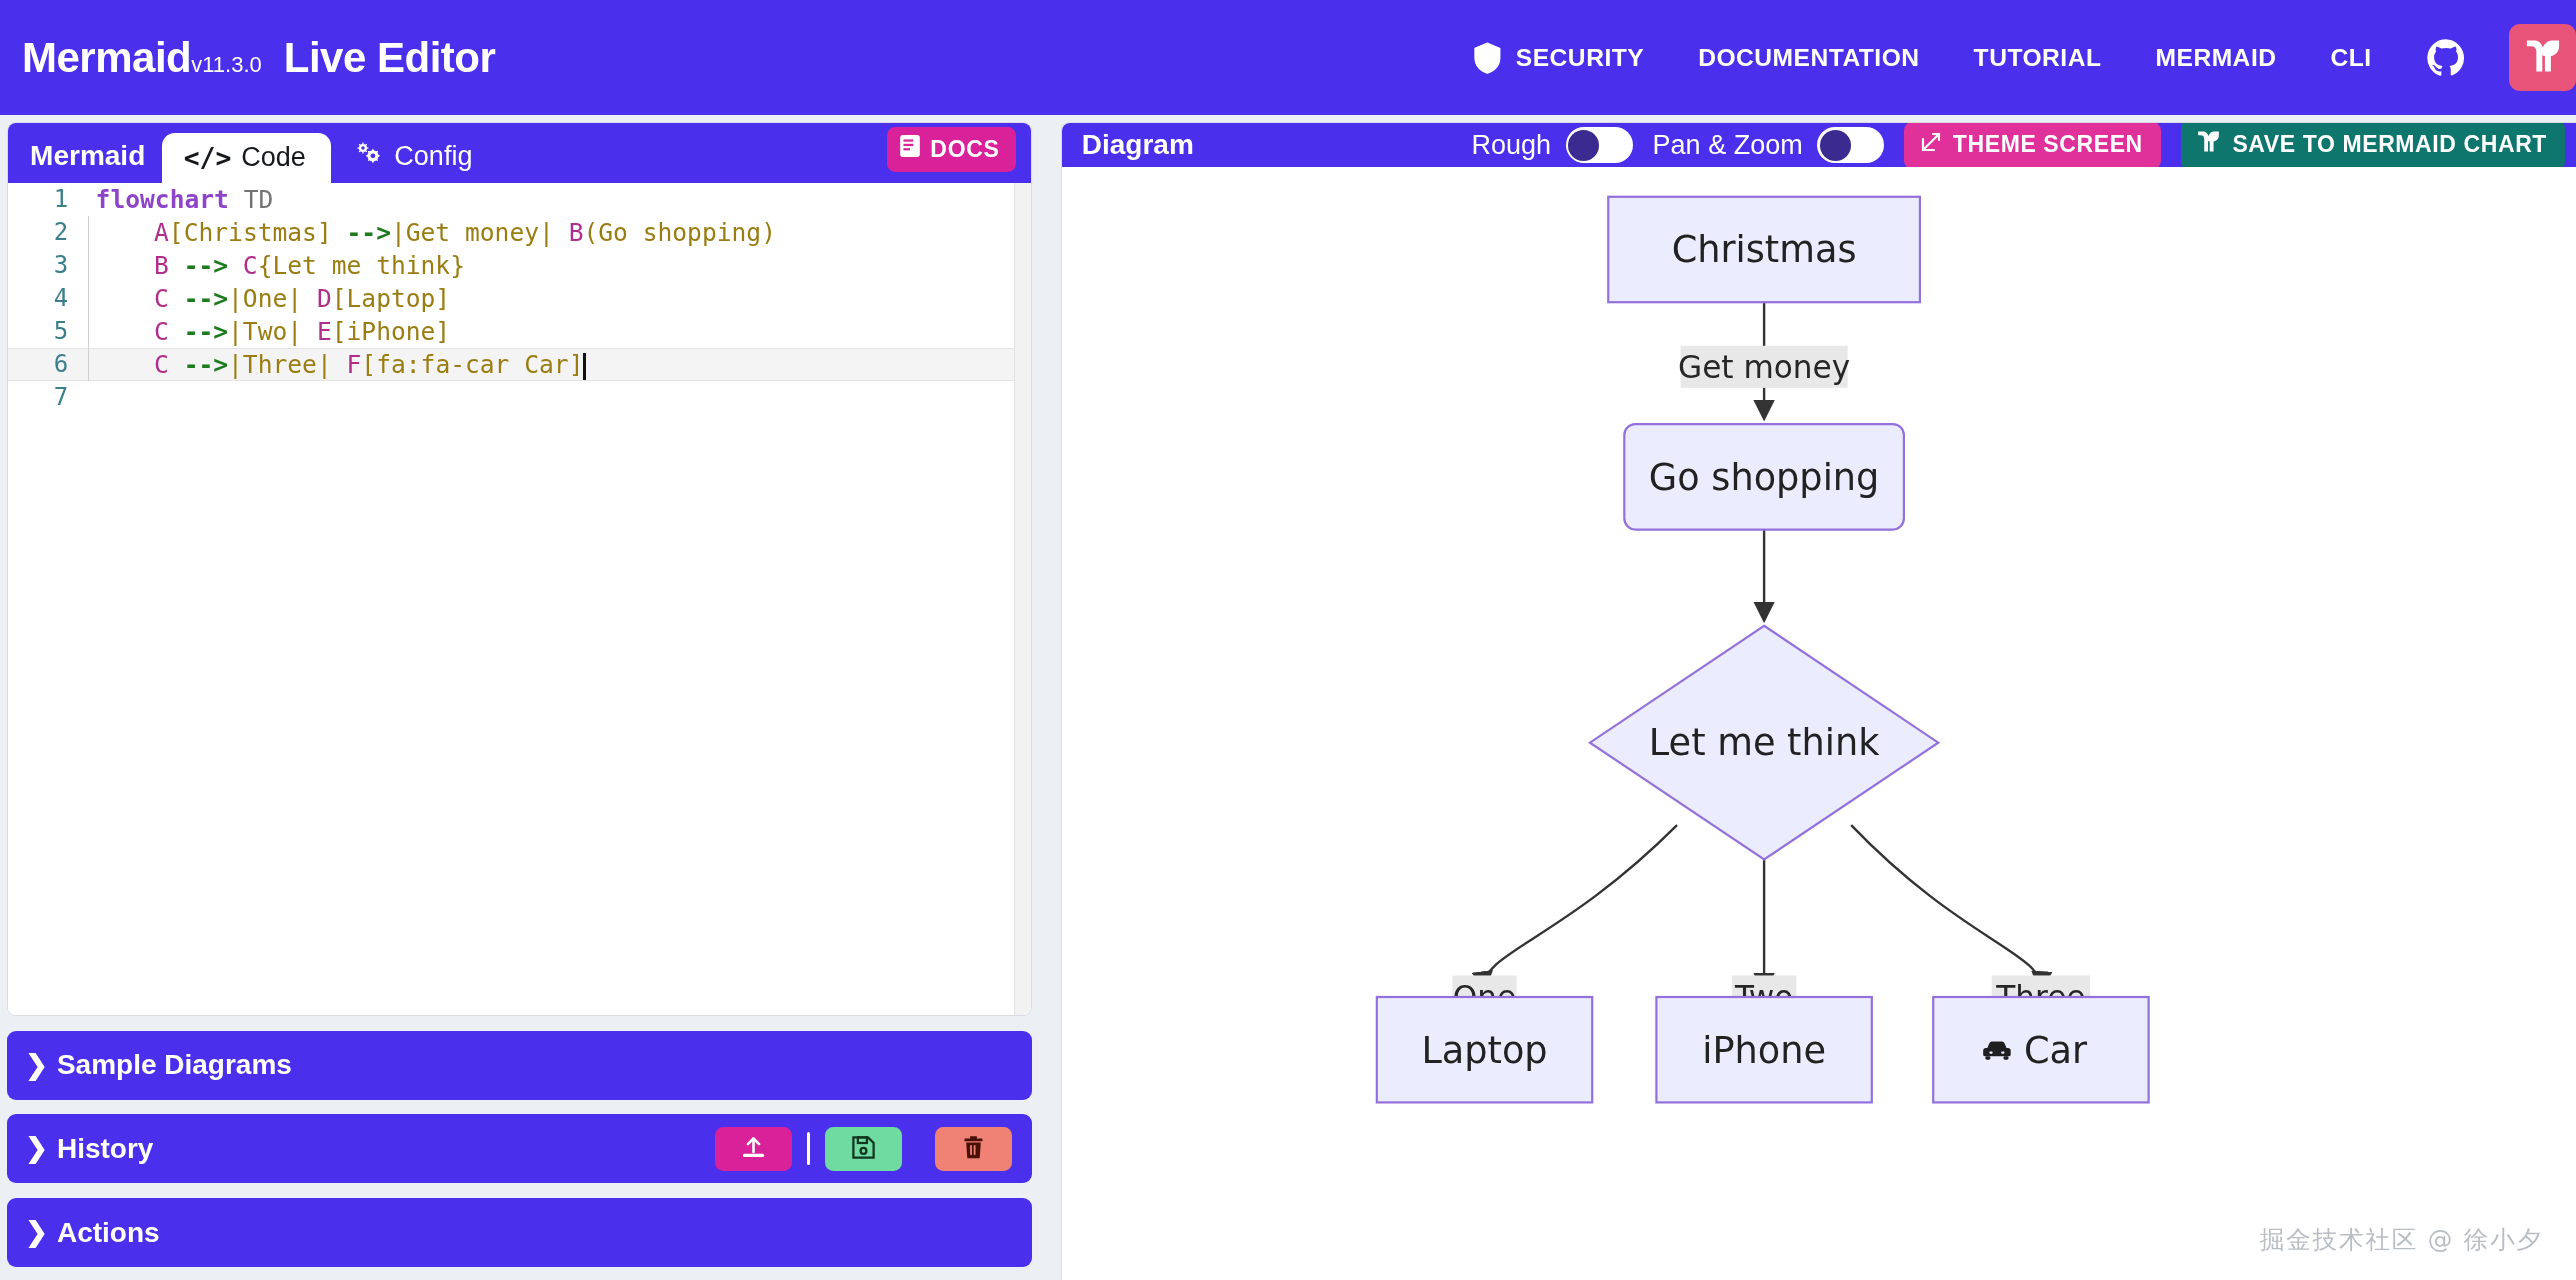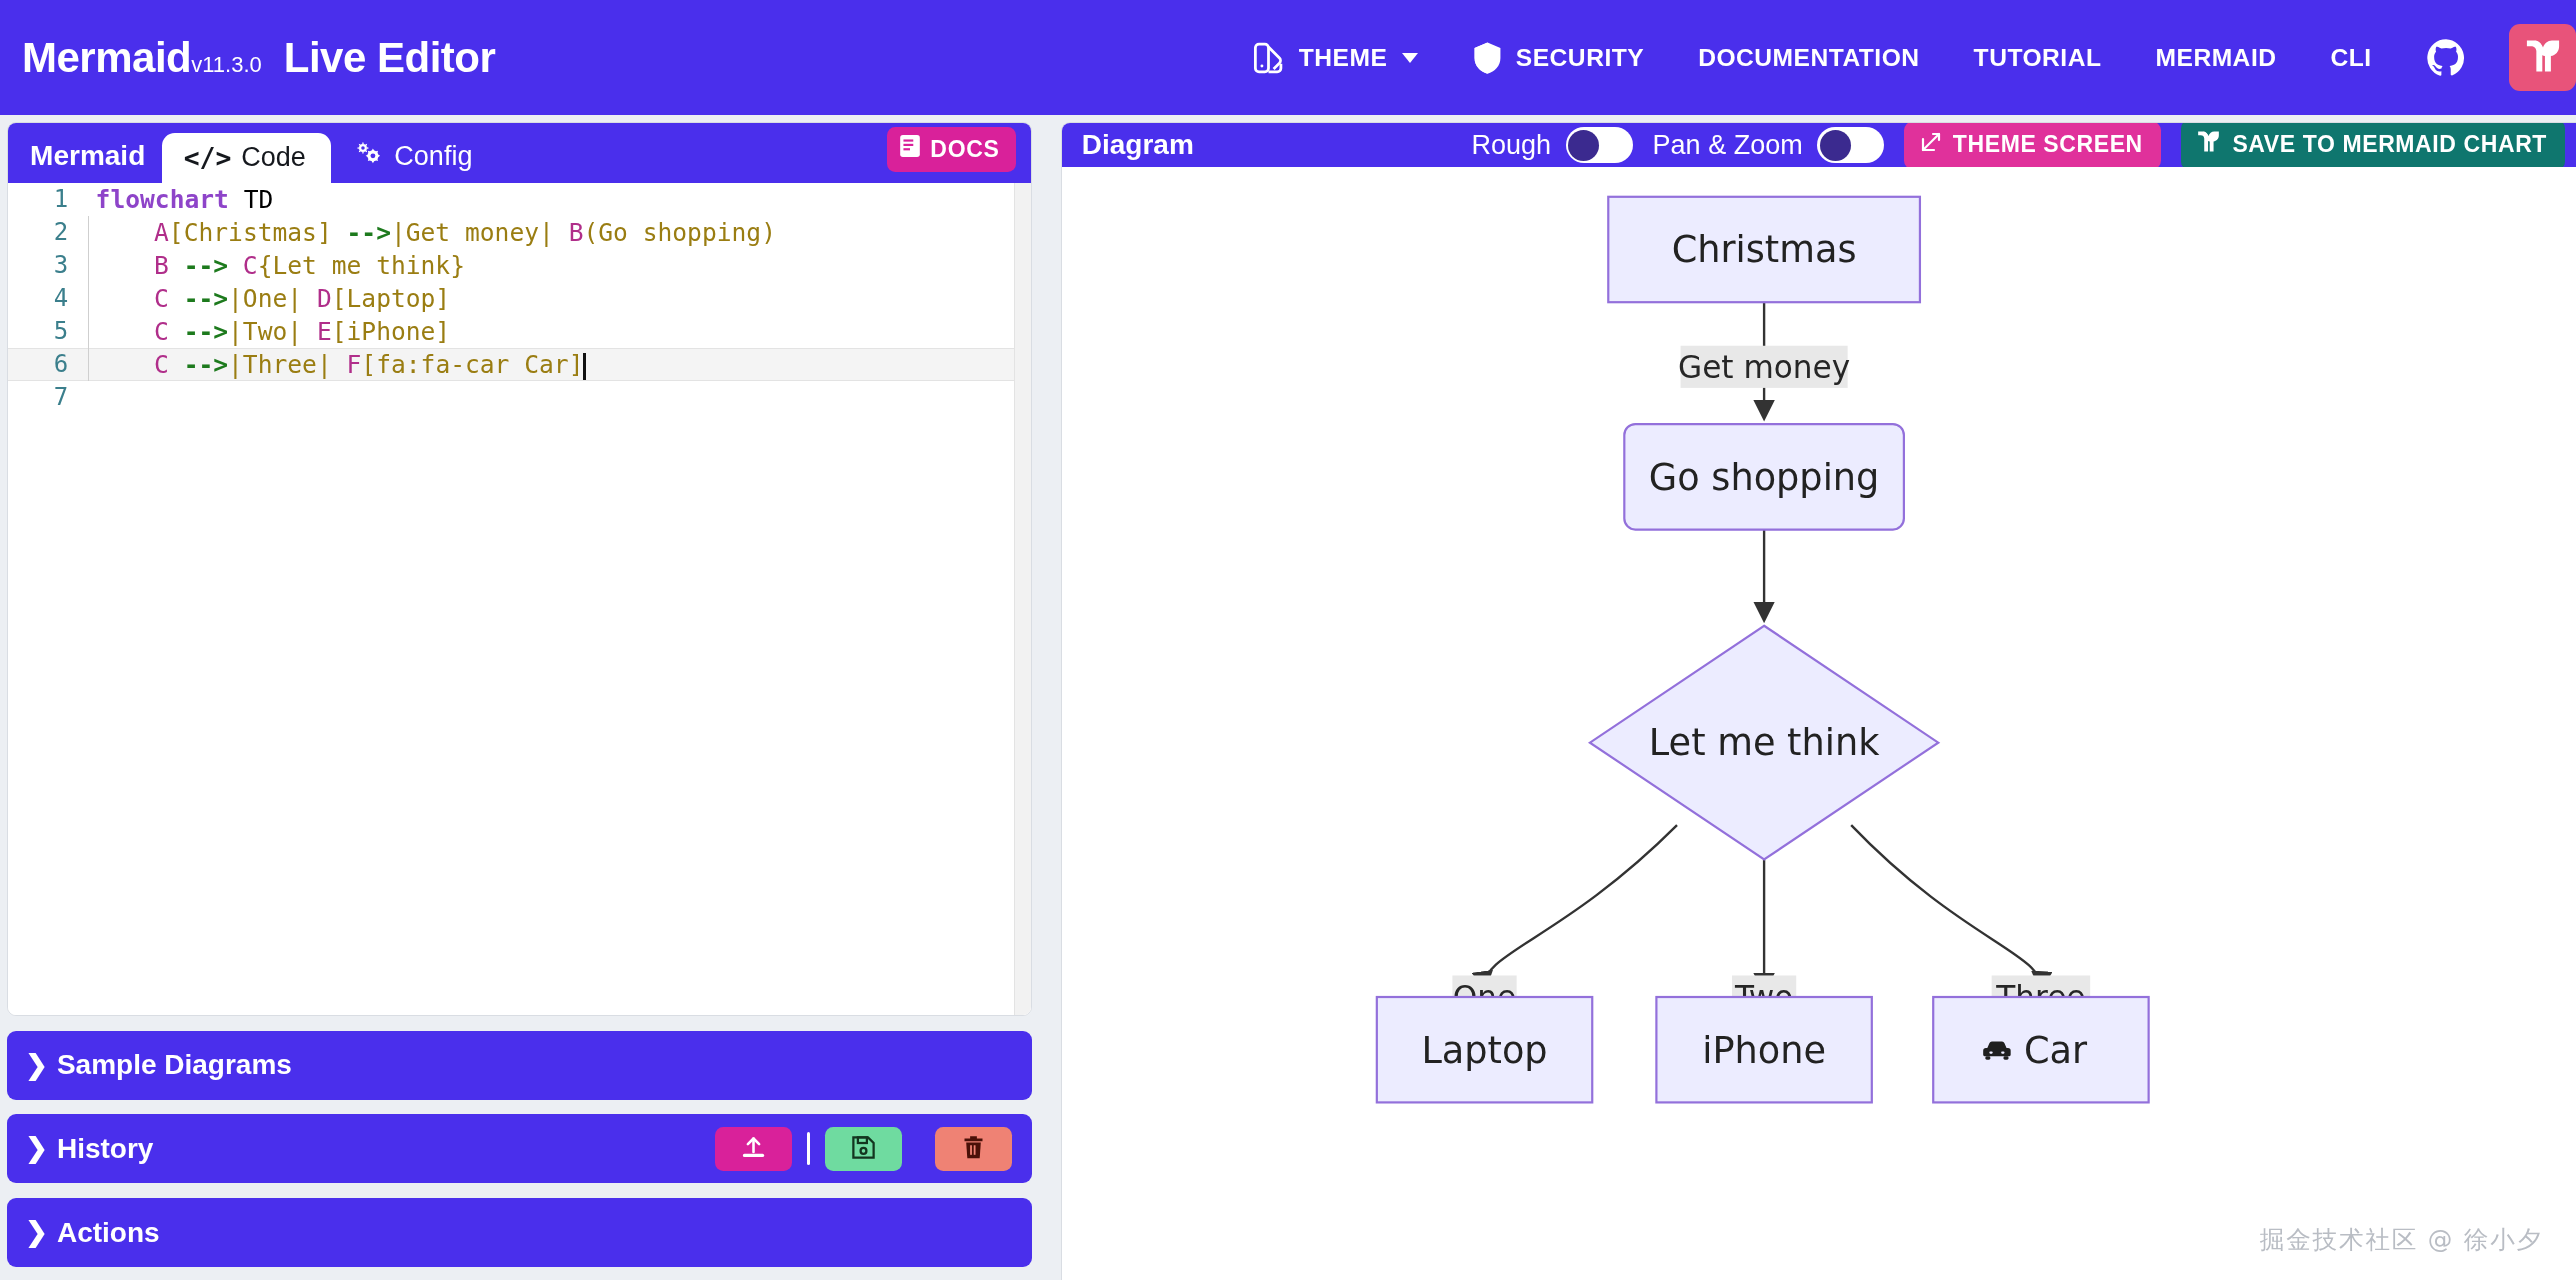--- a/index.html
+++ b/index.html
@@ -209,21 +209,21 @@
     width: 80px;
     text-align: right;
     padding-right: 20px;
     color: #3b7f8c;
     flex: none;
     font-size: 24px;
   }
   .code-text { position: relative; padding-left: 7.3px; }
   .code-line.indented .code-text { border-left: 1.8px solid #cfcfcf; padding-left: 5.5px; }
   .k-kw   { color: #8e44c9; font-weight: 700; }
-  .k-dir  { color: #000000; }
+  .k-dir  { color: #737373; }
   .k-id   { color: #b02e8a; }
   .k-arrow{ color: #1d7a1d; font-weight: 700; }
   .k-str  { color: #9a7d12; }
   .caret {
     display: inline-block;
     width: 2.7px; height: 27px;
     background: #111;
     vertical-align: -6.4px;
   }
   .code-vscroll {
@@ -341,32 +341,20 @@
 
 <div class="navbar">
   <div class="brand">
     <span>Mermaid</span>
       <span class="brand-version">v11.3.0</span>
       <span class="brand-rest">Live Editor</span>
   </div>
 
   <div class="nav-links">
 
-    <div class="nav-item">
-      <span>
-        <svg width="35" height="36" viewBox="0 0 24 24" fill="none" stroke="#fff" stroke-width="1.9">
-          <rect x="3" y="2.5" width="9" height="19" rx="2.5"></rect>
-          <path d="M12 4.5 L19.5 12 a2.5 2.5 0 0 1 0 3.5 L15.5 19.5"></path>
-          <path d="M12 21.5 H18 a2.5 2.5 0 0 0 2.5-2.5 V16"></path>
-          <circle cx="7.5" cy="17.5" r="1" fill="#fff" stroke="none"></circle>
-        </svg>
-      </span>
-      <span>THEME</span>
-      <span class="chev"></span>
-    </div>
 
     <div class="nav-item">
       <span>
         <svg width="31" height="36" viewBox="0 0 24 26" fill="#fff">
           <path d="M12 1 L22 5.2 V13 c0 6.4-4.4 10.4-10 12.2C6.4 23.4 2 19.4 2 13 V5.2 Z"></path>
           <path d="M12 1 L12 25.2 C6.4 23.4 2 19.4 2 13 V5.2 Z" fill="#fff"></path>
         </svg>
       </span>
       <span>SECURITY</span>
     </div>

